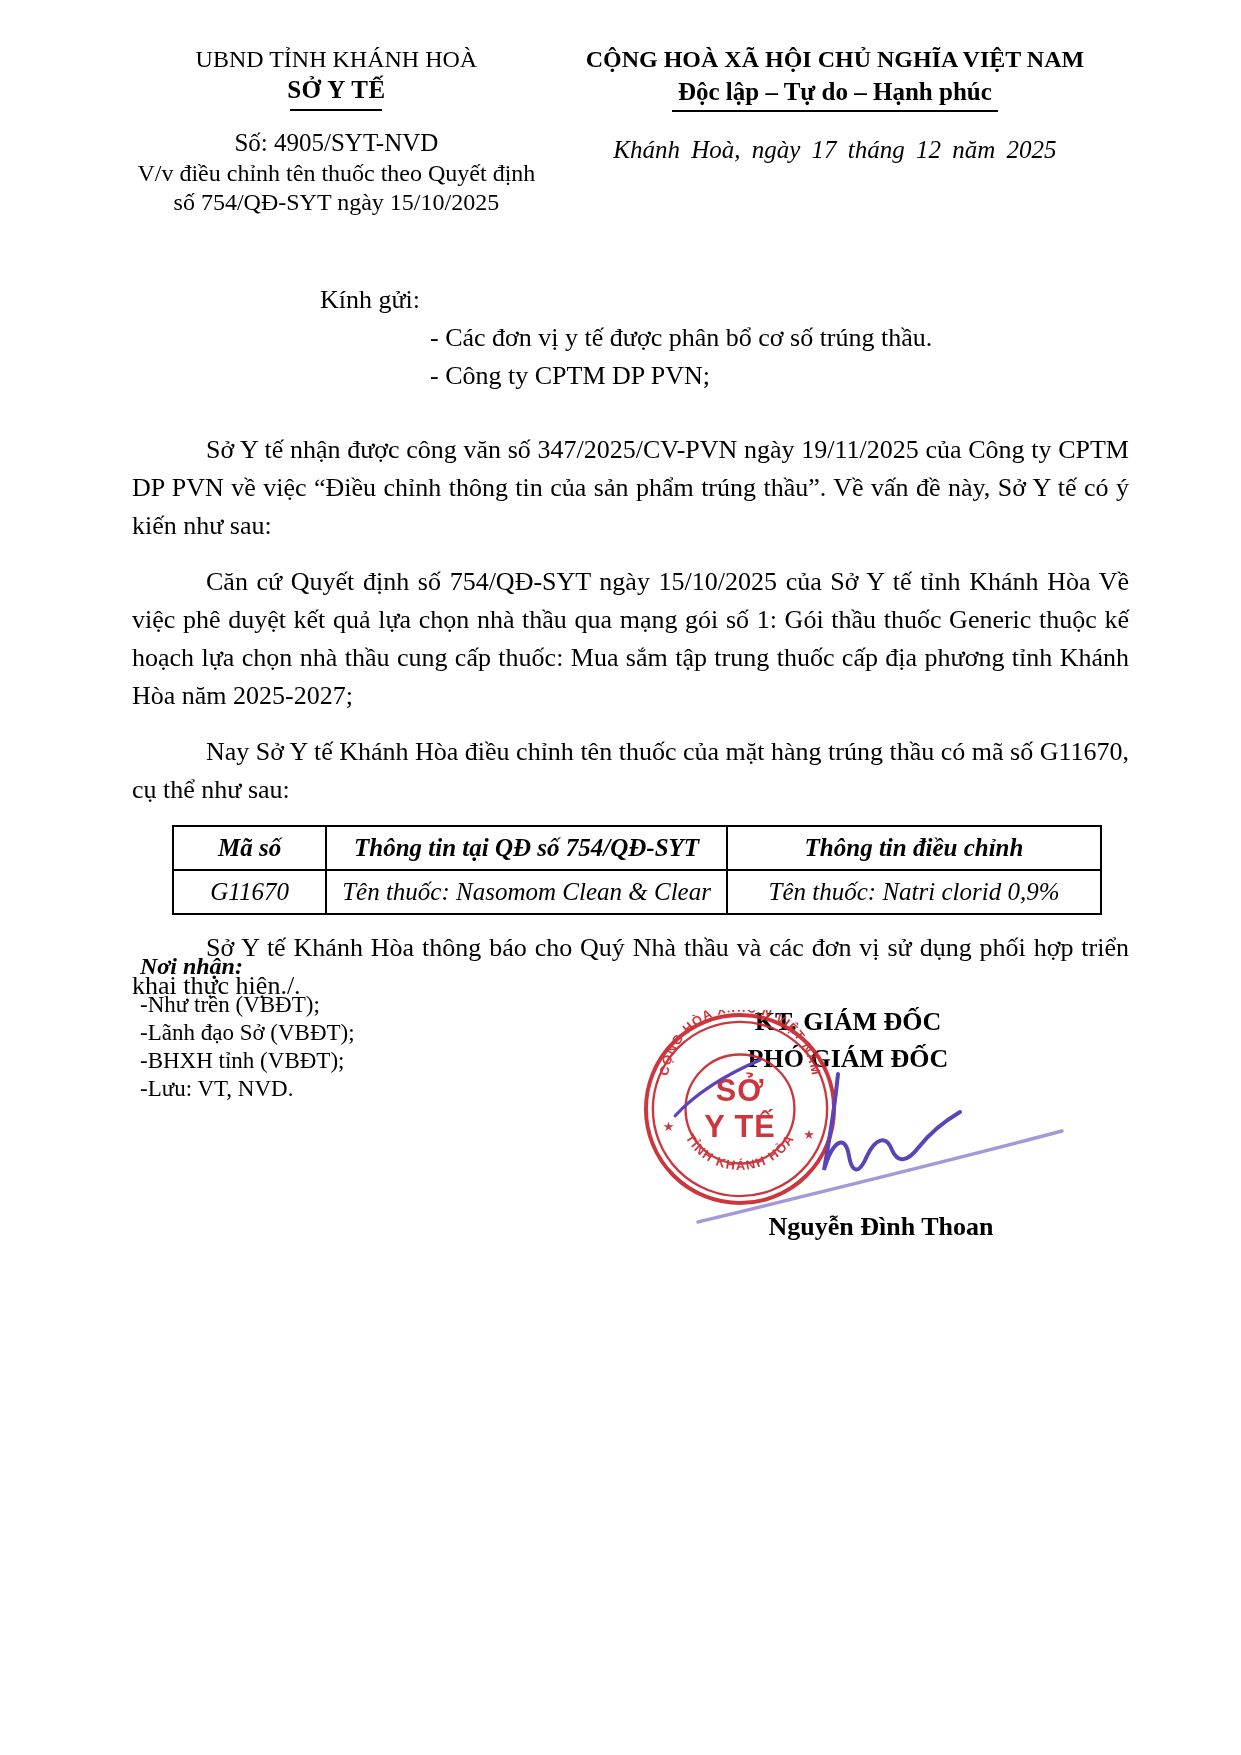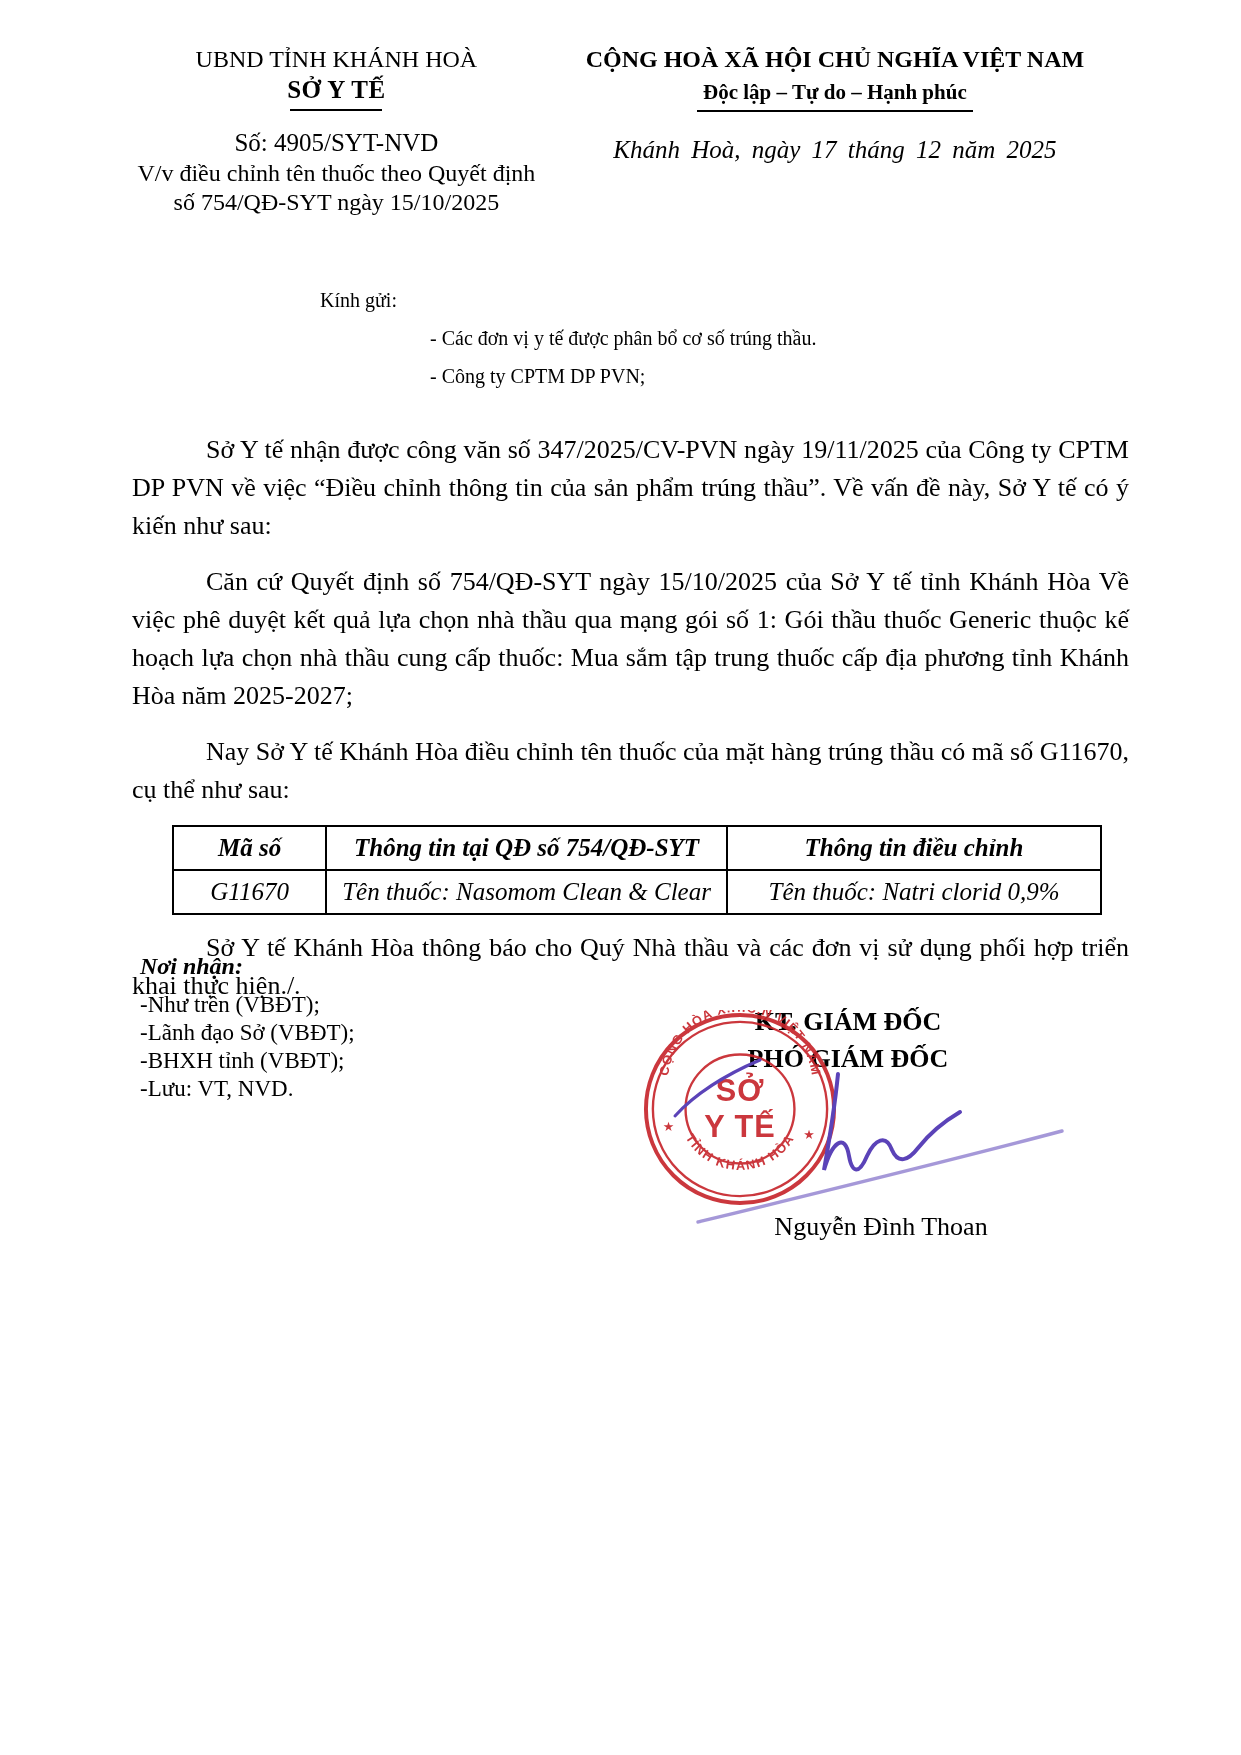--- a/index.html
+++ b/index.html
@@ -19,25 +19,25 @@
   
   .header { display: flex; }
   .header-left { width: 41%; text-align: center; }
   .header-right { width: 59%; text-align: center; }
   .org-parent { font-size: 24px; line-height: 30px; }
   .org-name { font-size: 25px; font-weight: bold; line-height: 32px; letter-spacing: .5px; }
   .rule-short { width: 92px; border-top: 2px solid #000; margin: 3px auto 0 auto; }
   .doc-number { font-size: 25px; line-height: 32px; margin-top: 16px; }
   .subject { font-size: 24px; line-height: 29px; }
   .national-title { font-size: 24px; font-weight: bold; line-height: 30px; }
-  .motto { display: inline-block; font-size: 21px; font-weight: bold; line-height: 32px; border-bottom: 2px solid #000; padding: 0 6px 2px 6px; margin-top: 2px; }
+  .motto { display: inline-block; font-size: 25px; font-weight: bold; line-height: 32px; border-bottom: 2px solid #000; padding: 0 6px 2px 6px; margin-top: 2px; }
   .date-line { font-size: 25px; font-style: italic; line-height: 32px; margin-top: 22px; word-spacing: 5px; }
 
   
-  .recipients { margin-top: 64px; font-size: 20px; line-height: 38px; }
+  .recipients { margin-top: 64px; font-size: 26px; line-height: 38px; }
   .recipients-label { margin-left: 188px; }
   .recipients-items { margin-left: 298px; }
 
   
   .body-text { margin-top: 36px; }
   .body-text p {
     font-size: 26px;
     line-height: 38px;
     text-align: justify;
     text-indent: 74px;
@@ -67,21 +67,21 @@
 
   .closing { margin-top: 14px; }
 
   
   .noi-nhan { position: absolute; left: 140px; top: 949px; }
   .noi-nhan-label { font-size: 24px; font-weight: bold; font-style: italic; line-height: 34px; }
   .noi-nhan-list { font-size: 23px; line-height: 28px; margin-top: 8px; }
 
   .signer-titles { position: absolute; left: 667px; top: 1003px; width: 362px; text-align: center; }
   .signer-title { font-size: 26px; font-weight: bold; line-height: 37px; }
-  .signer-name { position: absolute; left: 700px; top: 1212px; width: 362px; text-align: center; font-size: 26px; font-weight: normal; }
+  .signer-name { position: absolute; left: 700px; top: 1212px; width: 362px; text-align: center; font-size: 26px; font-weight: bold; }
 
   .stamp-svg { position: absolute; left: 641px; top: 1010px; width: 198px; height: 198px; opacity: .92; z-index: 3; }
   .signature-svg { position: absolute; left: 655px; top: 1040px; width: 430px; height: 200px; z-index: 4; }
 </style>
 </head>
 <body>
 
 <div class="page">
   <div class="content">
 

